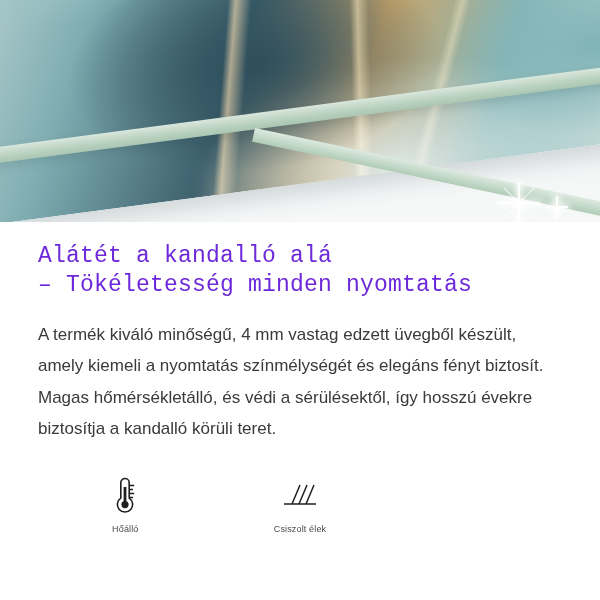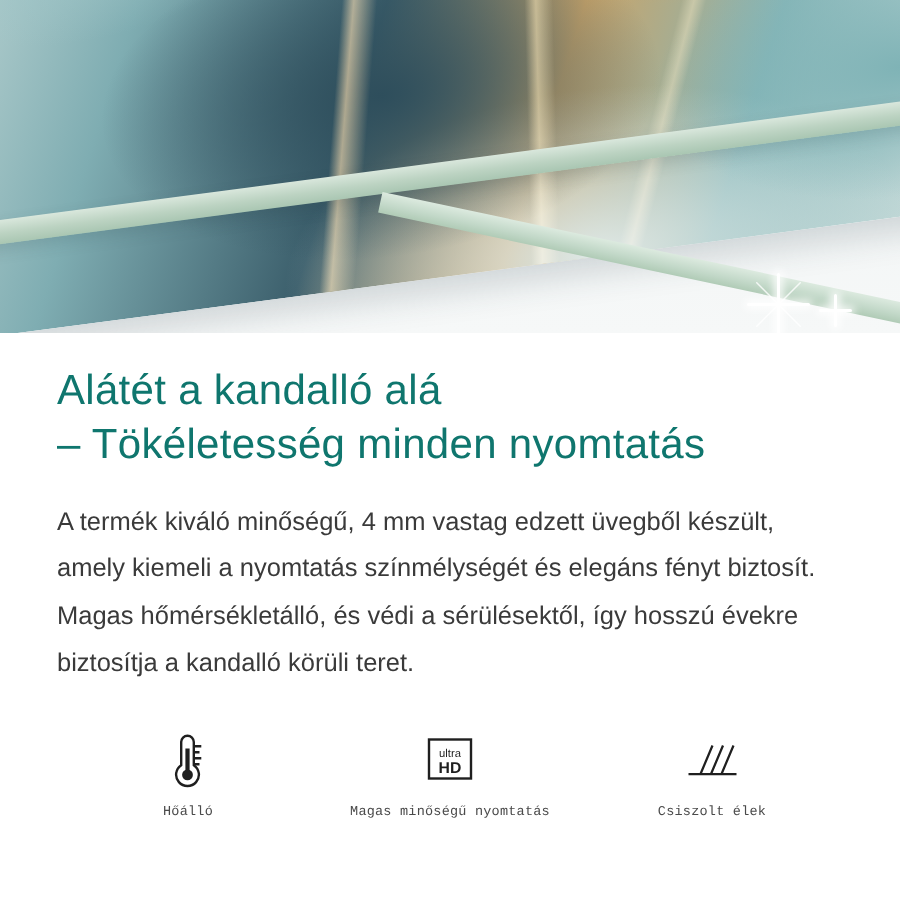--- a/index.html
+++ b/index.html
@@ -114,25 +114,25 @@
   .sparkle i.d2 { width: 100%; height: 1px; transform: translate(-50%,-50%) rotate(-45deg); opacity:.8; }
 
   
   .content {
     position: relative;
     padding: 0 38px;
   }
   .headline {
     margin: 0;
     padding-top: 20px;
-    font-family: Liberation Sans, sans-serif;
+    font-family: Liberation Mono, monospace;
     font-weight: 400;
-    font-size: 28px;
+    font-size: 23px;
     line-height: 1.28;
-    color: #0f766e;
+    color: #6d28d9;
     letter-spacing: .2px;
   }
   .headline .line2 { display: block; }
 
   .paragraph {
     margin: 18px 0 0 0;
     font-size: 17px;
     line-height: 1.85;
     color: #3a3a3a;
     max-width: 528px;
@@ -157,21 +157,20 @@
     height: 46px;
     display: flex;
     align-items: center;
     justify-content: center;
   }
   .feature .caption {
     margin-top: 7px;
     font-size: 9px;
     color: #4a4a4a;
     letter-spacing: .15px;
-    font-family: Liberation Mono, monospace;
   }
   svg { display: block; }
 </style>
 </head>
 <body>
 
 <div class="page">
 
   <div class="hero">
     <div class="hero-bg"></div>
@@ -207,30 +206,20 @@
           <svg width="34" height="42" viewBox="0 0 34 42" fill="none" stroke="#1f1f1f" stroke-width="1.6">
             <path d="M17 5.5a4.2 4.2 0 0 1 4.2 4.2v15.4a7.6 7.6 0 1 1-8.4 0V9.7A4.2 4.2 0 0 1 17 5.5z"></path>
             <circle cx="17" cy="31.6" r="3.6" fill="#1f1f1f" stroke="none"></circle>
             <rect x="15.6" y="14" width="2.8" height="15" fill="#1f1f1f" stroke="none"></rect>
             <path d="M21.8 12.5h4.4M21.8 16.5h3.2M21.8 20.5h4.4M21.8 24.5h3.2"></path>
           </svg>
         </div>
         <div class="caption">Hőálló</div>
       </div>
 
-      <div class="feature">
-        <div class="icon-box">
-          <svg width="40" height="40" viewBox="0 0 40 40">
-            <rect x="6" y="7" width="28" height="26" fill="none" stroke="#1f1f1f" stroke-width="1.6"></rect>
-            <text x="20" y="18.5" text-anchor="middle" font-family="Liberation Sans, sans-serif" font-size="7.5" fill="#1f1f1f">ultra</text>
-            <text x="20" y="29" text-anchor="middle" font-family="Liberation Sans, sans-serif" font-size="10.5" font-weight="bold" fill="#1f1f1f">HD</text>
-          </svg>
-        </div>
-        <div class="caption">Magas minőségű nyomtatás</div>
-      </div>
 
 
 
       <div class="feature">
         <div class="icon-box">
           <svg width="40" height="34" viewBox="0 0 40 34" fill="none" stroke="#1f1f1f" stroke-width="1.5">
             <path d="M4 27h32"></path>
             <path d="M12 27 20 8M19 27 27 8M26 27 34 8"></path>
           </svg>
         </div>

